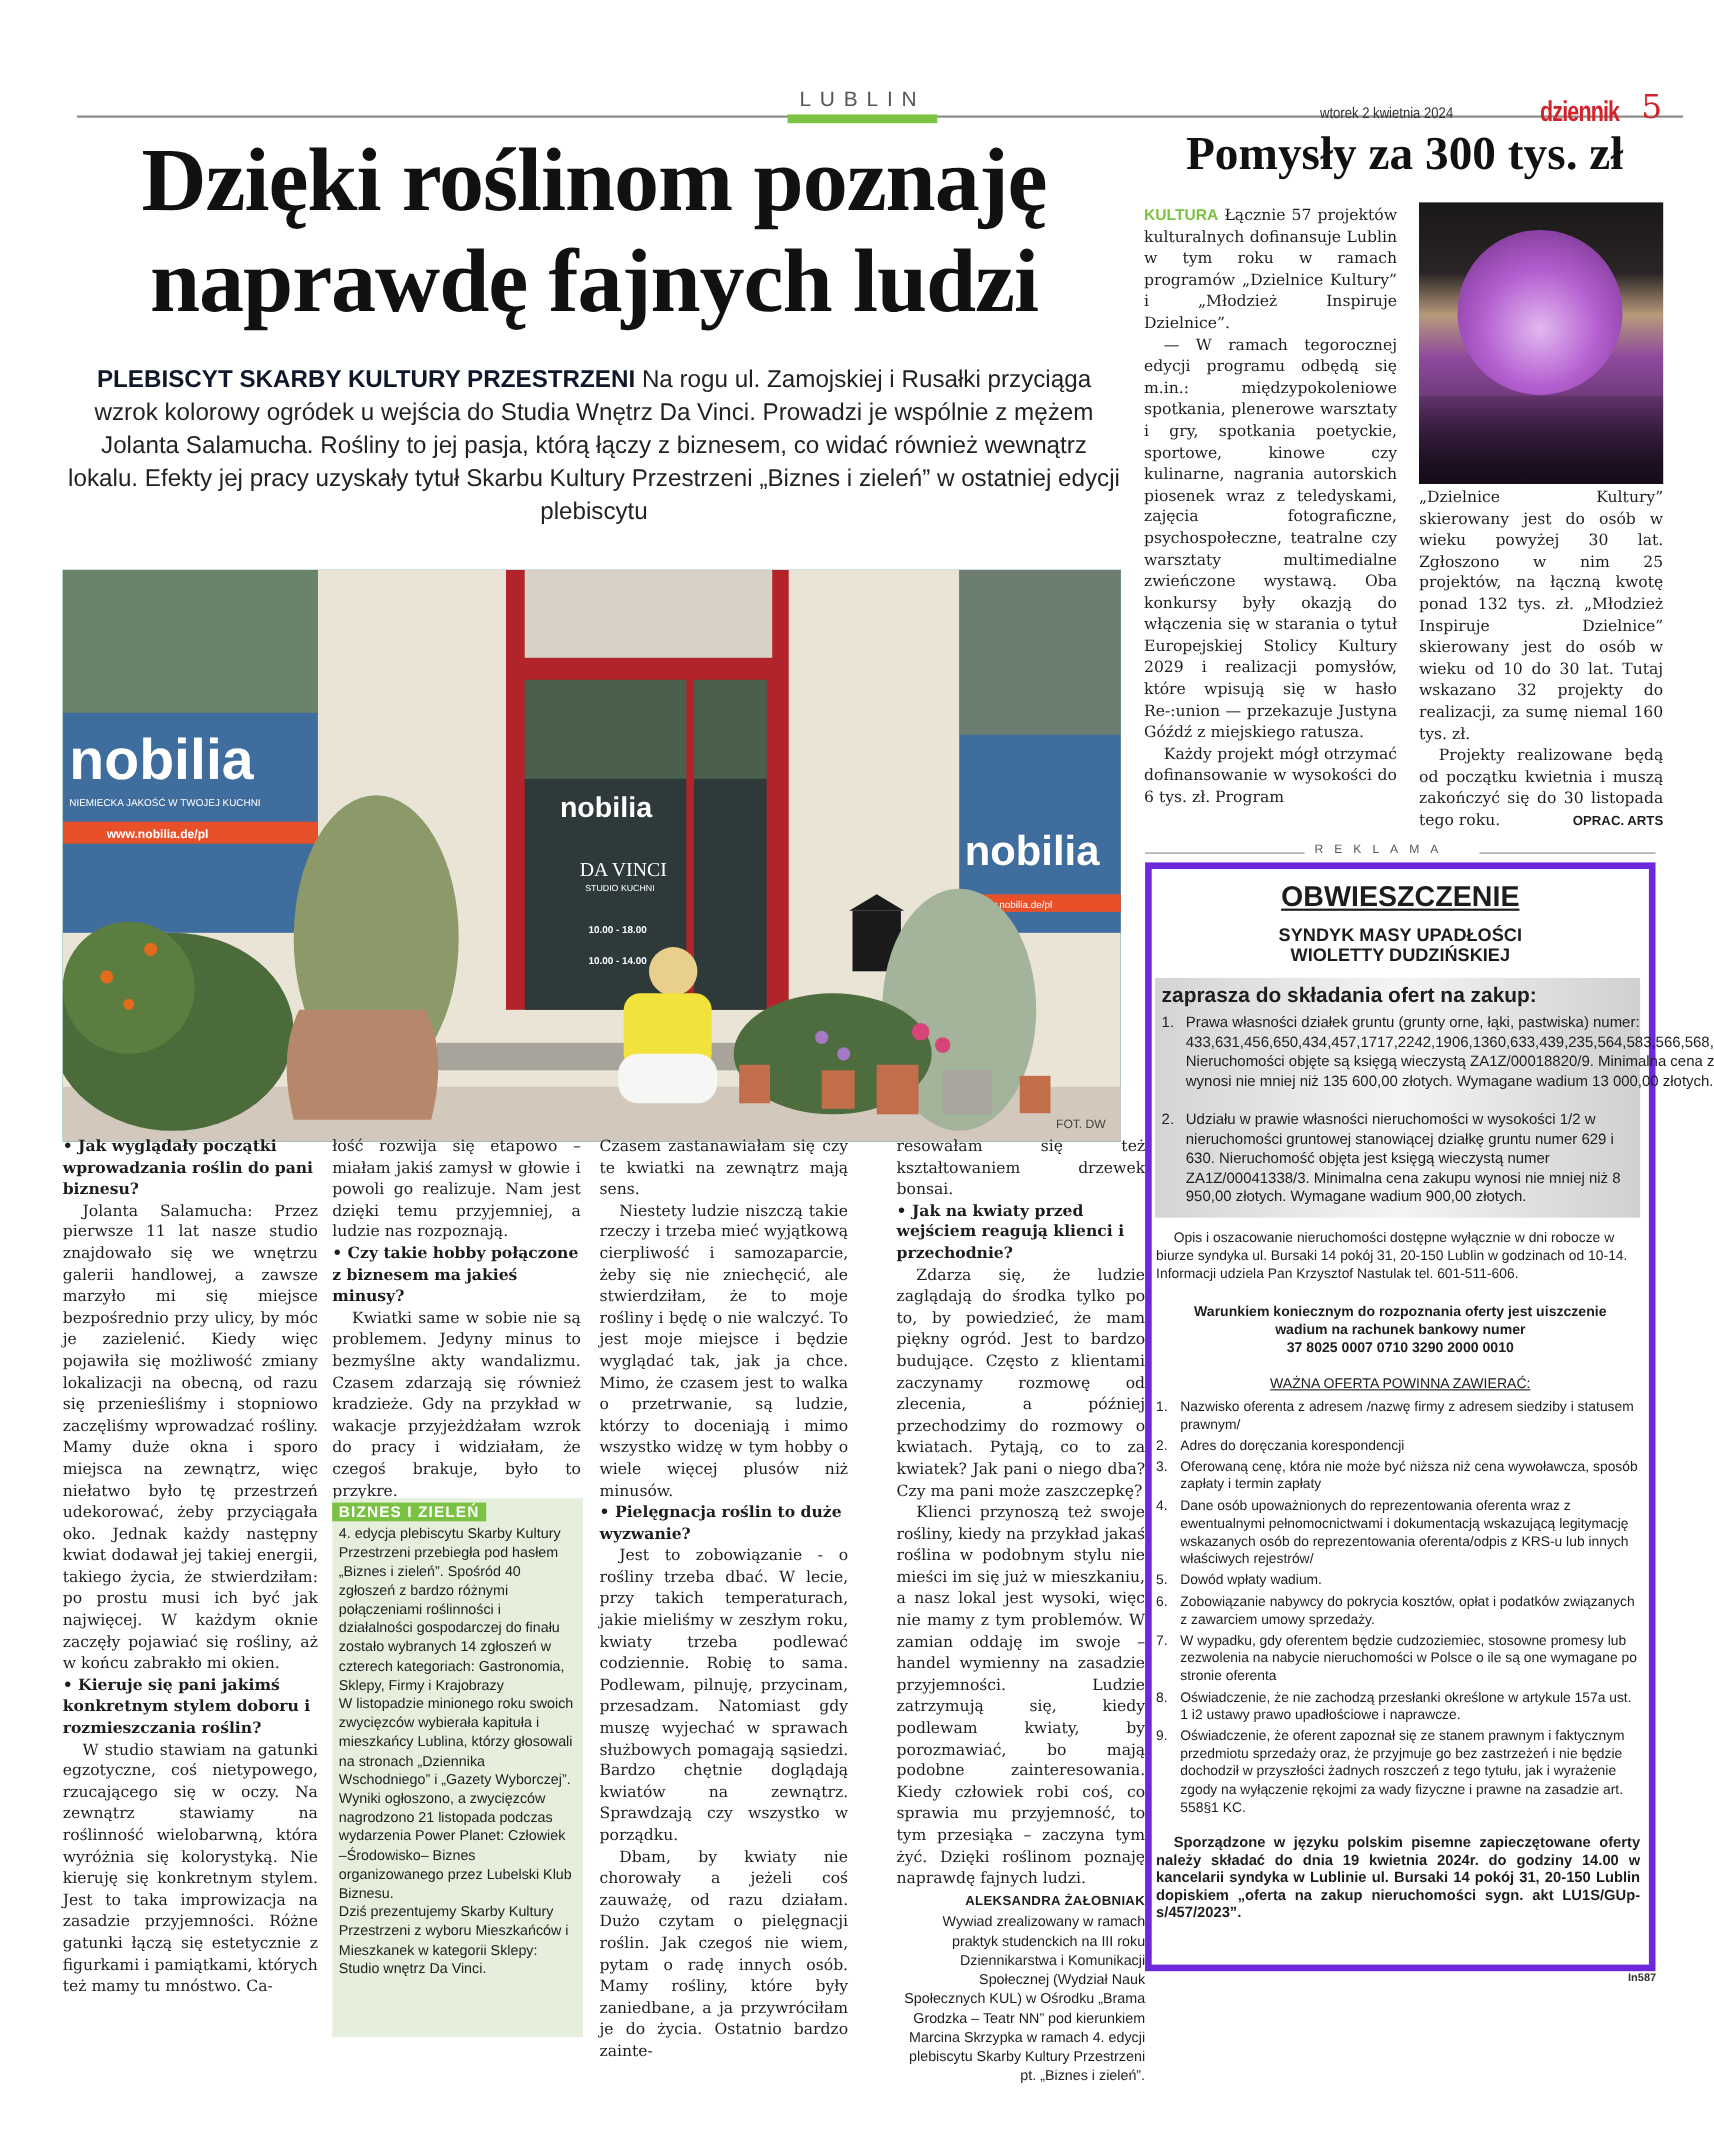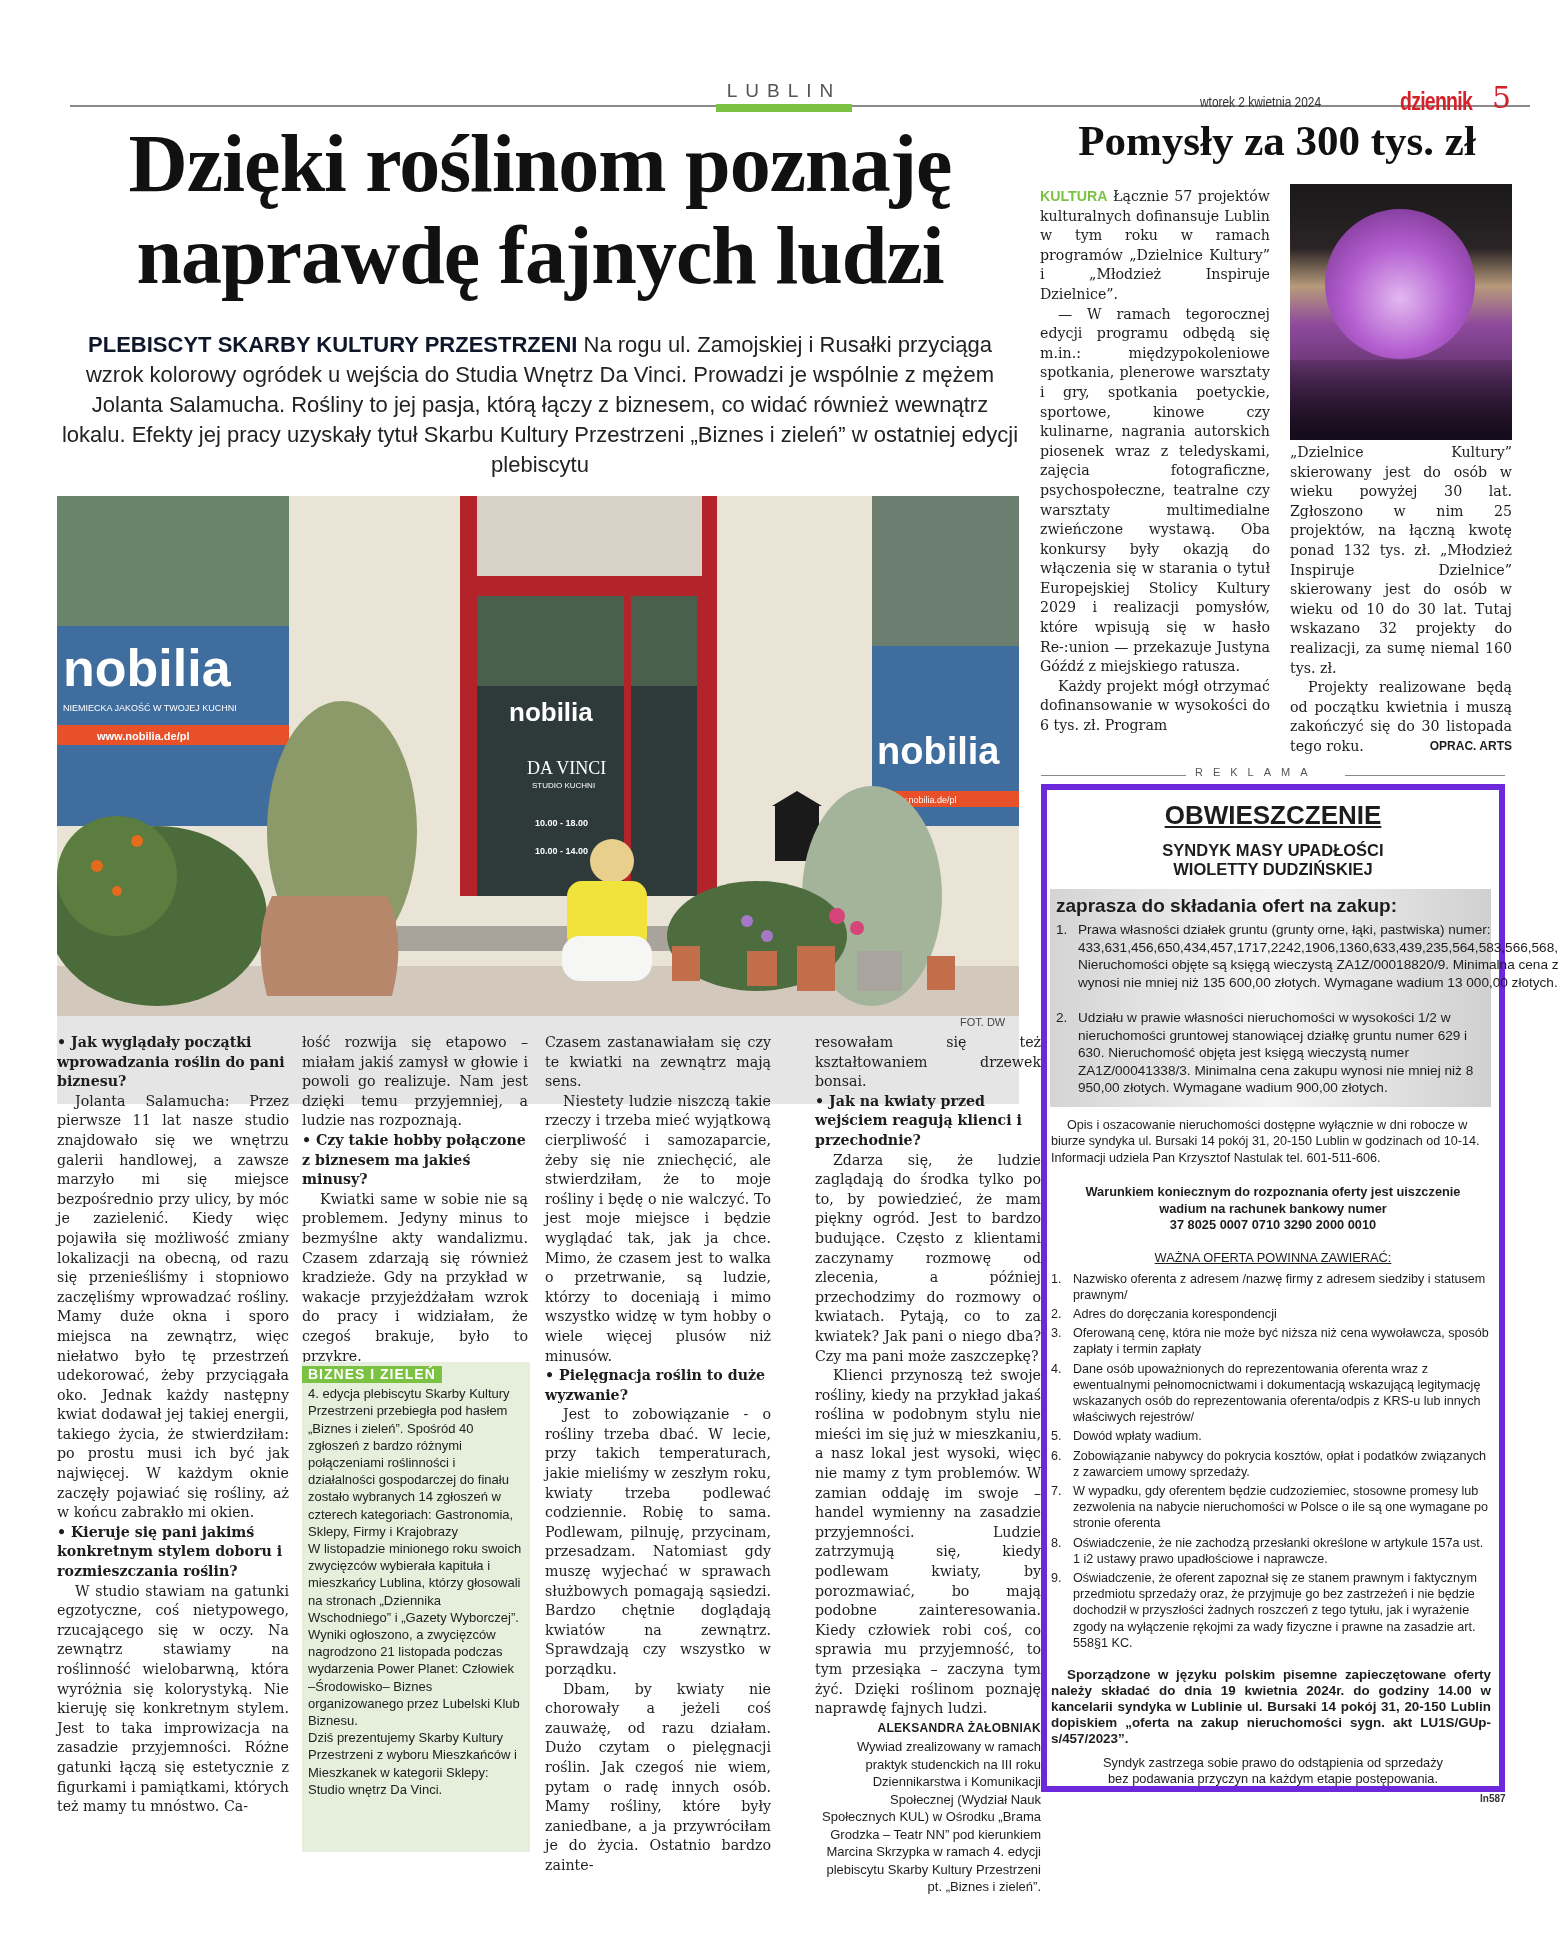--- a/index.html
+++ b/index.html
@@ -15,21 +15,21 @@
   .date { left: 1200px; top: 94px; font-family: "Liberation Sans", sans-serif; font-size: 14px; color: #333; transform: scaleX(0.85); transform-origin: left; }
   .brand { left: 1400px; top: 86px; font-family: "Liberation Sans", sans-serif; font-weight: bold; font-size: 26px; color: #d4222a; transform: scaleX(0.75); transform-origin: left; letter-spacing: -1px; }
   .page-num { left: 1492px; top: 80px; font-family: "DejaVu Serif", serif; font-size: 30px; color: #d4222a; }
 
   
   .headline { left: 60px; top: 118px; width: 960px; font-family: "Liberation Serif", serif; font-weight: bold; font-size: 82px; line-height: 92px; text-align: center; letter-spacing: -1px; color: #111; }
   .lead { left: 60px; top: 330px; width: 960px; font-family: "Liberation Sans", sans-serif; font-size: 22px; line-height: 30px; text-align: center; color: #222; }
   .lead .kicker { color: #0f172a; font-weight: bold; }
 
   
-  .photo-main { left: 57px; top: 496px; width: 962px; height: 608px; overflow: hidden; background: #e5e5e5; }
+  .photo-main { left: 57px; top: 518px; width: 962px; height: 520px; overflow: hidden; background: #0f766e; }
   .photo-credit { left: 960px; top: 1016px; font-family: "Liberation Sans", sans-serif; font-size: 11px; color: #444; }
 
   
   .col { font-family: "DejaVu Serif", serif; font-size: 14.2px; line-height: 19.6px; text-align: justify; color: #1d1d1d; }
   .col p { text-indent: 18px; }
   .col .q { font-weight: bold; text-indent: 0; text-align: left; }
   .col1 { left: 57px; top: 1033px; width: 232px; }
   .col2 { left: 302px; top: 1033px; width: 226px; }
   .col3 { left: 545px; top: 1033px; width: 226px; }
   .col4 { left: 790px; top: 1033px; width: 226px; margin-left: 25px; }
@@ -264,18 +264,14 @@
     <li>
         <span class="n">8.</span>
         <span class="t">Oświadczenie, że nie zachodzą przesłanki określone w artykule 157a ust. 1 i2 ustawy prawo upadłościowe i naprawcze.</span>
       </li>
     <li>
         <span class="n">9.</span>
         <span class="t">Oświadczenie, że oferent zapoznał się ze stanem prawnym i faktycznym przedmiotu sprzedaży oraz, że przyjmuje go bez zastrzeżeń i nie będzie dochodził w przyszłości żadnych roszczeń z tego tytułu, jak i wyrażenie zgody na wyłączenie rękojmi za wady fizyczne i prawne na zasadzie art. 558§1 KC.</span>
       </li>
   </ul>
   <p class="ad-final">Sporządzone w języku polskim pisemne zapieczętowane oferty należy składać do dnia 19 kwietnia 2024r. do godziny 14.00 w kancelarii syndyka w Lublinie ul. Bursaki 14 pokój 31, 20-150 Lublin dopiskiem „oferta na zakup nieruchomości sygn. akt LU1S/GUp-s/457/2023”.</p>
-  <div class="ad-close">
-    <div>Syndyk zastrzega sobie prawo do odstąpienia od sprzedaży</div>
-    <div>bez podawania przyczyn na każdym etapie postępowania.</div>
-  </div>
 </div>
 <div class="abs ad-code">In587</div>
 
 </body></html>

